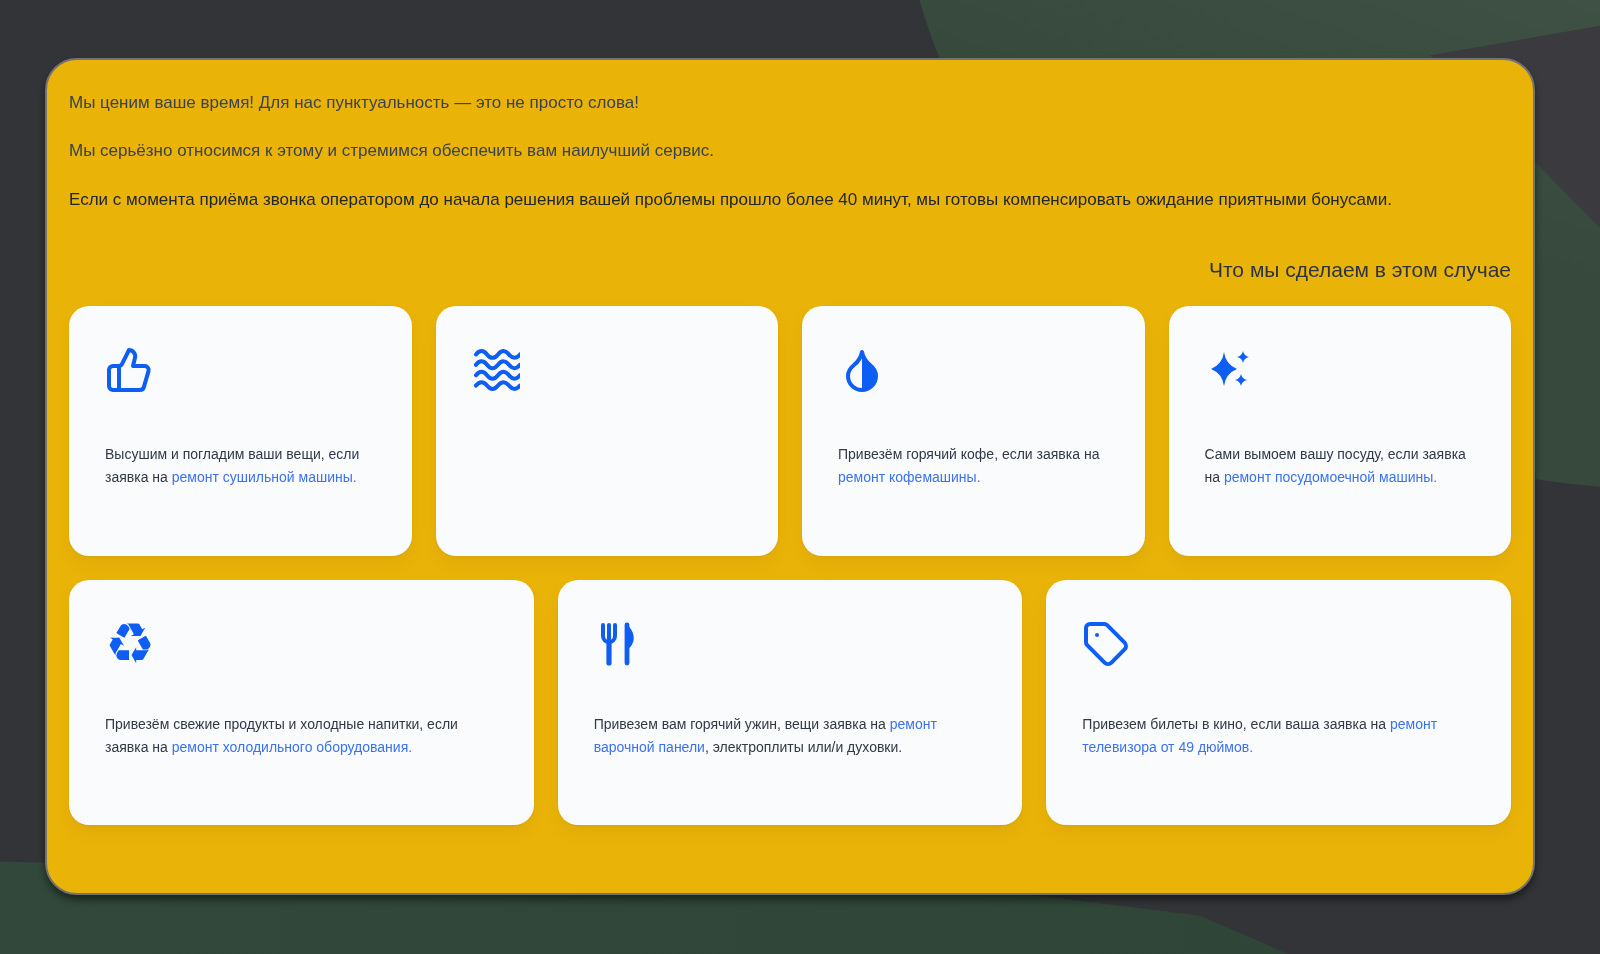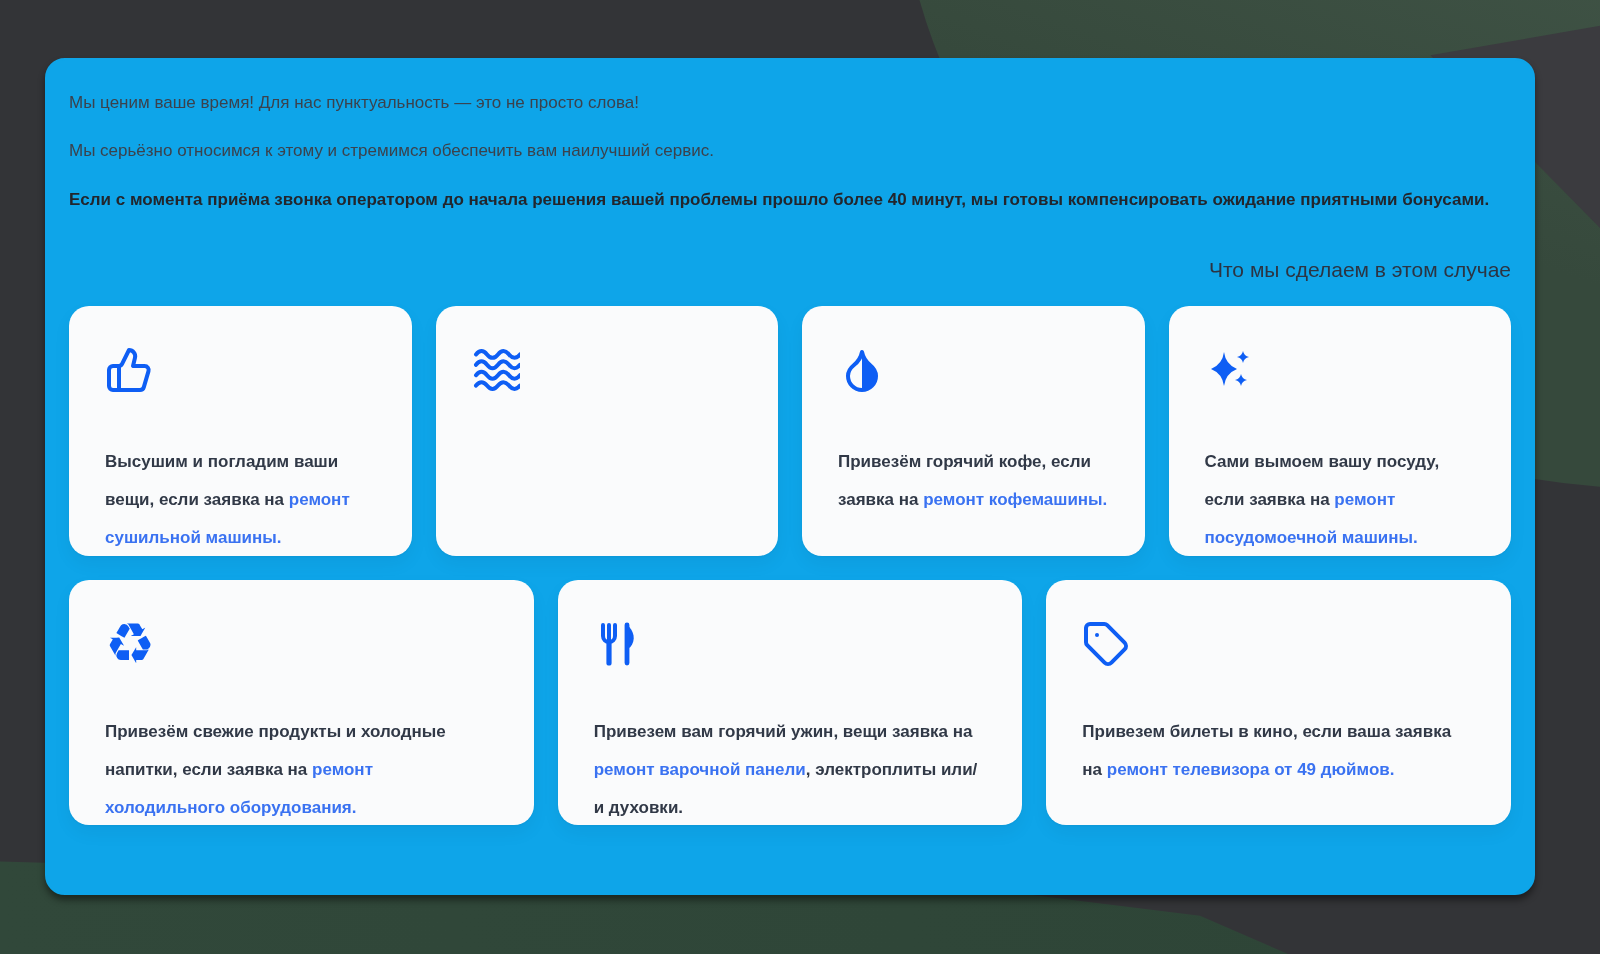--- a/index.html
+++ b/index.html
@@ -25,33 +25,33 @@
   .bg-green-bl {
     position:absolute; inset:0;
     background:linear-gradient(90deg,#31483A 0%, #2E4537 85%);
     clip-path:polygon(0 90.3%, 62% 93.3%, 75% 96%, 80.5% 100%, 0 100%);
   }
 
   
   .panel {
     position:absolute; z-index:1;
     left:45px; top:58px; width:1490px; height:837px;
-    background:#0ea5e9;
-    border:2px solid #0ea5e9;
-    border-radius:20px;
+    background:#eab308;
+    border:2px solid #737373;
+    border-radius:32px;
     box-shadow:0 5px 7px rgba(0,0,0,.45);
     padding:30px 22px 0 22px;
   }
 
   .intro p {
     font-size:17px; line-height:26px; color:#3B424D;
     margin-bottom:22px;
   }
   .intro p.bold {
-    font-weight:700; color:#22262D; line-height:28px;
+    font-weight:400; color:#22262D; line-height:28px;
   }
 
   .section-title {
     margin-top:44px;
     text-align:right;
     font-size:21px; font-weight:500; color:#2C3442;
   }
 
   .cards-row { display:flex; gap:24px; margin-top:24px; }
   .card {
@@ -67,23 +67,22 @@
   .card-icon { display:block; width:52px; height:48px; color:#0E5EF4; }
   .card-icon svg { display:block; }
   .glyph-icon {
     display:block; width:52px; height:48px;
     font-family:"DejaVu Sans",sans-serif;
     font-size:56px; line-height:48px; color:#0E5EF4;
   }
 
   .card-text {
     margin-top:49px;
-    font-size:17px; line-height:38px; color:#313947;
+    font-size:14px; line-height:23px; color:#313947;
     max-width:288px;
-    font-weight:bold;
   }
   .row-2 .card-text { margin-top:45px; max-width:400px; }
   .card-text a.link {
     color:#3A72F1; text-decoration:none; cursor:pointer;
   }
 </style>
 </head>
 <body>
 
 <div class="bg-layer">

